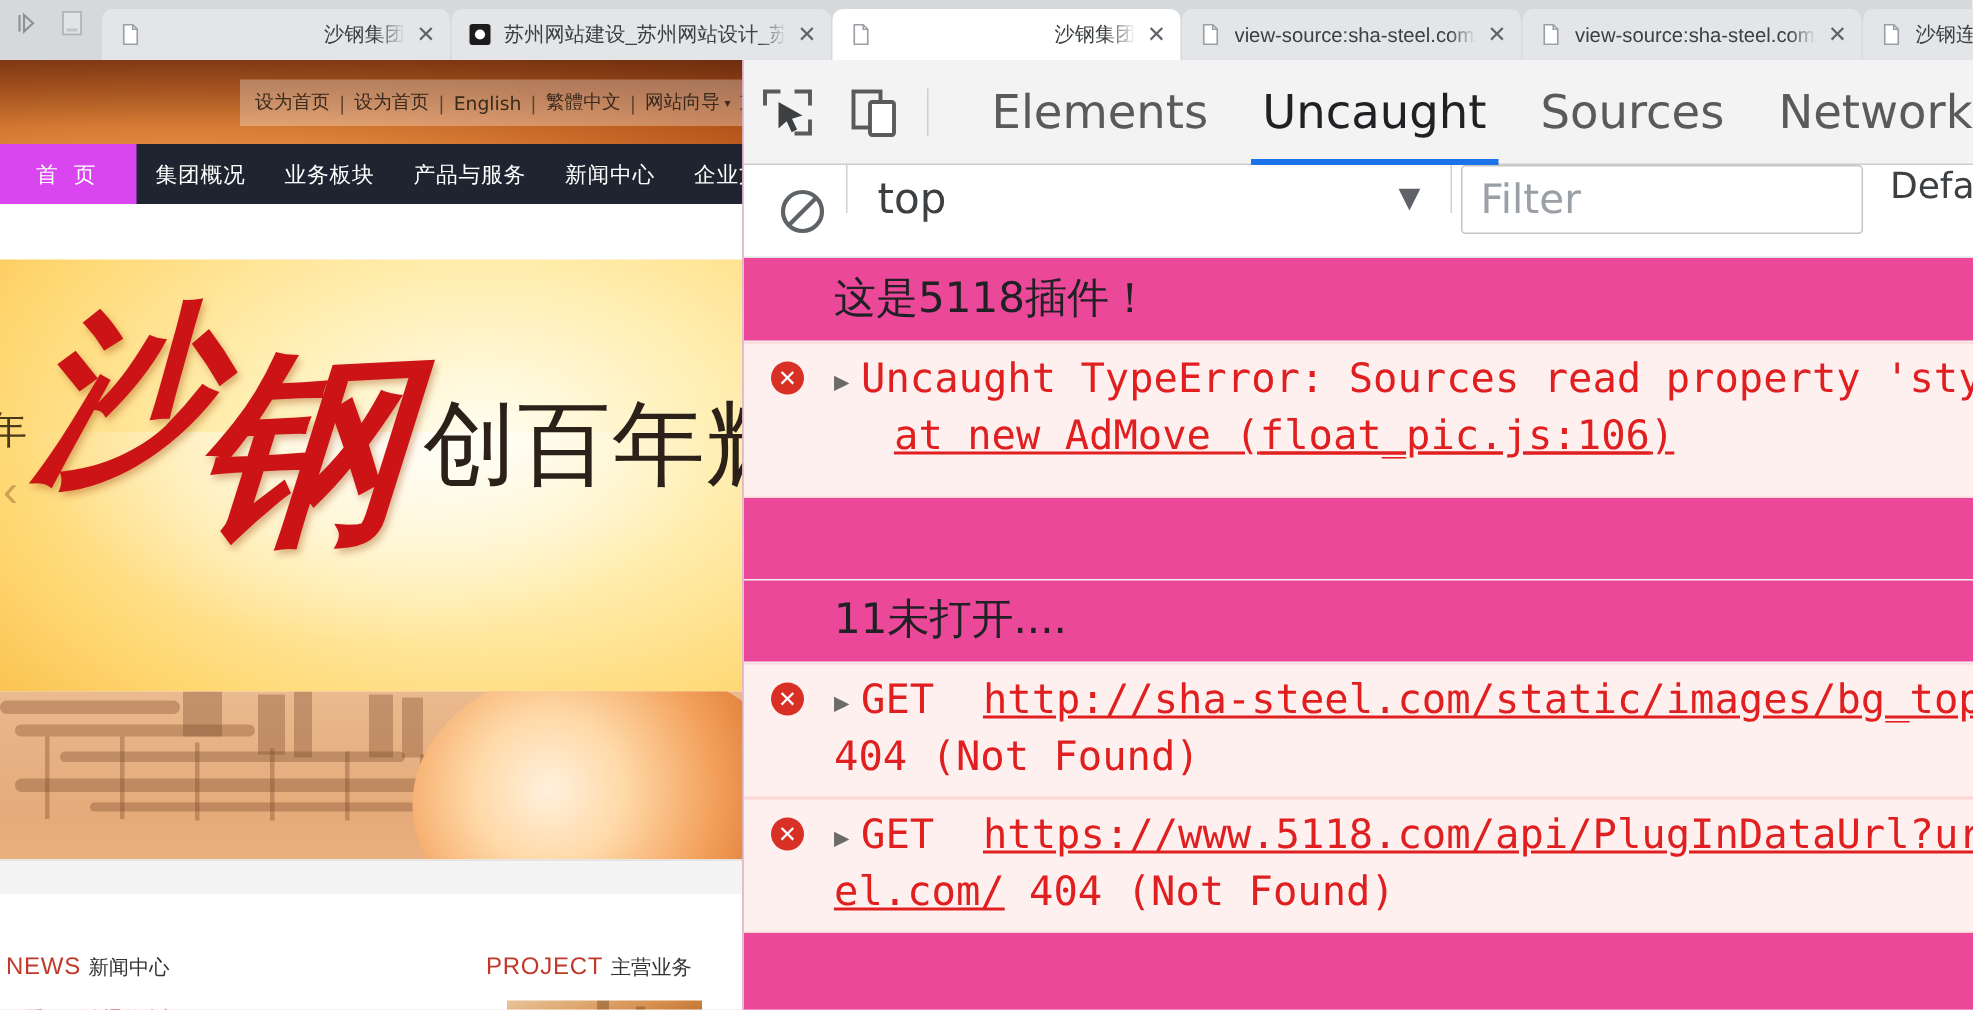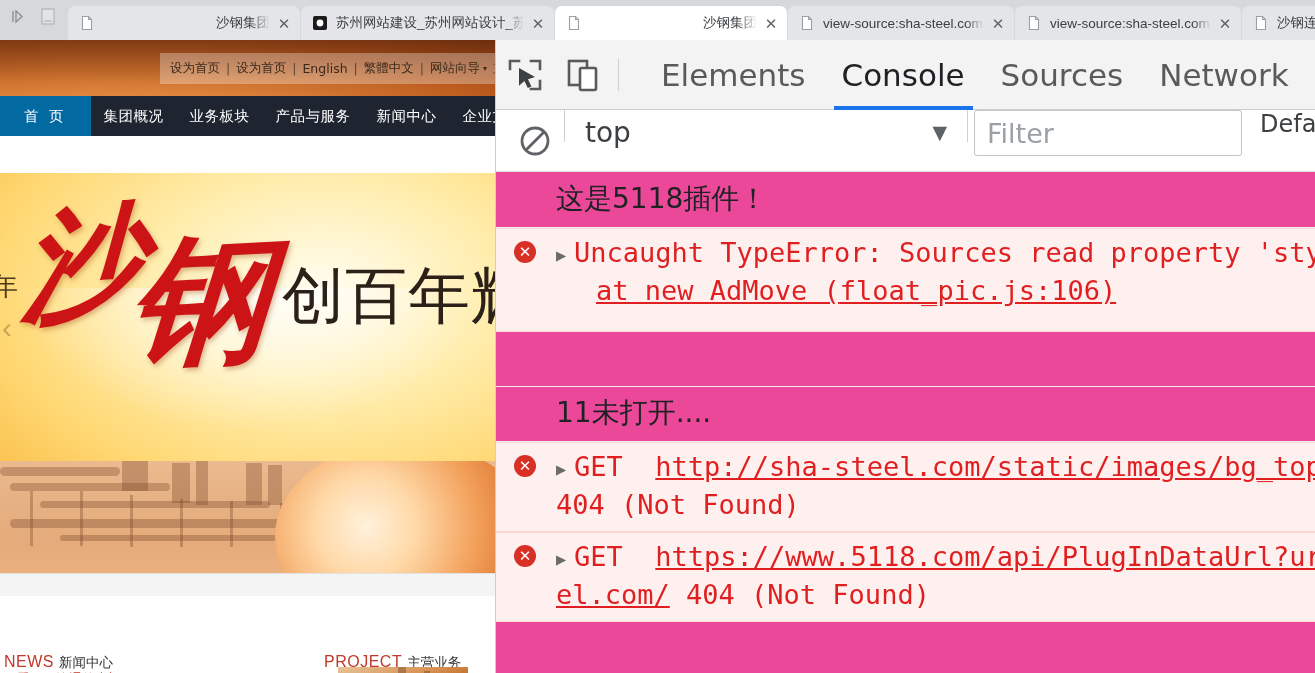--- a/index.html
+++ b/index.html
@@ -155,21 +155,21 @@
   
   #page-bottom {
     position: absolute; top: 533px; left: 0;
     width: 495px; height: 100px;
     background: #f4f4f4;
     border-top: 1px solid #e2e2e2;
   }
   #page-bottom-inner { position:absolute; inset:0; background:#fff; top: 22px; }
   .sect-head {
     position: absolute;
-    font-size: 16px; white-space: nowrap; margin-top: 17px;
+    font-size: 16px; white-space: nowrap;
   }
   .sect-head .en { color: #c0392b; letter-spacing: .5px; }
   .sect-head .cn { color: #333; font-size: 13.5px; margin-left: 5px; }
   #news-head { left: 4px; top: 62px; }
   #project-head { left: 324px; top: 62px; }
   #news-lead {
     position: absolute; left: 4px; top: 96px;
     font-size: 13px; color: #c0392b; white-space: nowrap;
   }
   #project-thumb {
@@ -211,21 +211,21 @@
   }
   .nav-item {
     display: flex; align-items: center; justify-content: center;
     padding: 0 13px;
     color: #ffffff;
     font-size: 14.5px;
     white-space: nowrap;
     letter-spacing: .5px;
     font-family: "DejaVu Sans", sans-serif;
   }
-  .nav-item.home { background: #0369a1; padding: 0 24px; letter-spacing: 3px; }
+  .nav-item.home { background: #d946ef; padding: 0 24px; letter-spacing: 3px; }
 
   
   #devtools {
     position: absolute; top: 40px; left: 495px;
     width: 928px; height: 633px;
     background: #ec4899;
     border-left: 1px solid #cdcdcd;
     overflow: hidden;
     font-family: "DejaVu Sans", "Liberation Sans", sans-serif;
   }
@@ -517,21 +517,21 @@
     </div>
     <div class="dt-tool-btn">
       <svg width="38" height="38" viewBox="0 0 38 38">
         <rect x="5" y="5" width="18" height="24" fill="none" stroke="#5a5a5a" stroke-width="2.6"></rect>
         <rect x="16" y="12" width="16" height="22" rx="1.5" fill="#fff" stroke="#5a5a5a" stroke-width="2.6"></rect>
       </svg>
     </div>
     <div class="dt-vsep"></div>
     <div class="dt-tabs">
       <div class="dt-tab">Elements</div>
-      <div class="dt-tab active">Console</div>
+      <div class="dt-tab active">Uncaught</div>
       <div class="dt-tab">Sources</div>
       <div class="dt-tab">Network</div>
     </div>
   </div>
 
   <div id="dt-filterbar">
     <div id="clear-btn">
       <svg width="36" height="36" viewBox="0 0 36 36">
         <circle cx="18" cy="18" r="13" fill="none" stroke="#5f6368" stroke-width="2.8"></circle>
         <line x1="9" y1="27" x2="27" y2="9" stroke="#5f6368" stroke-width="2.8"></line>

